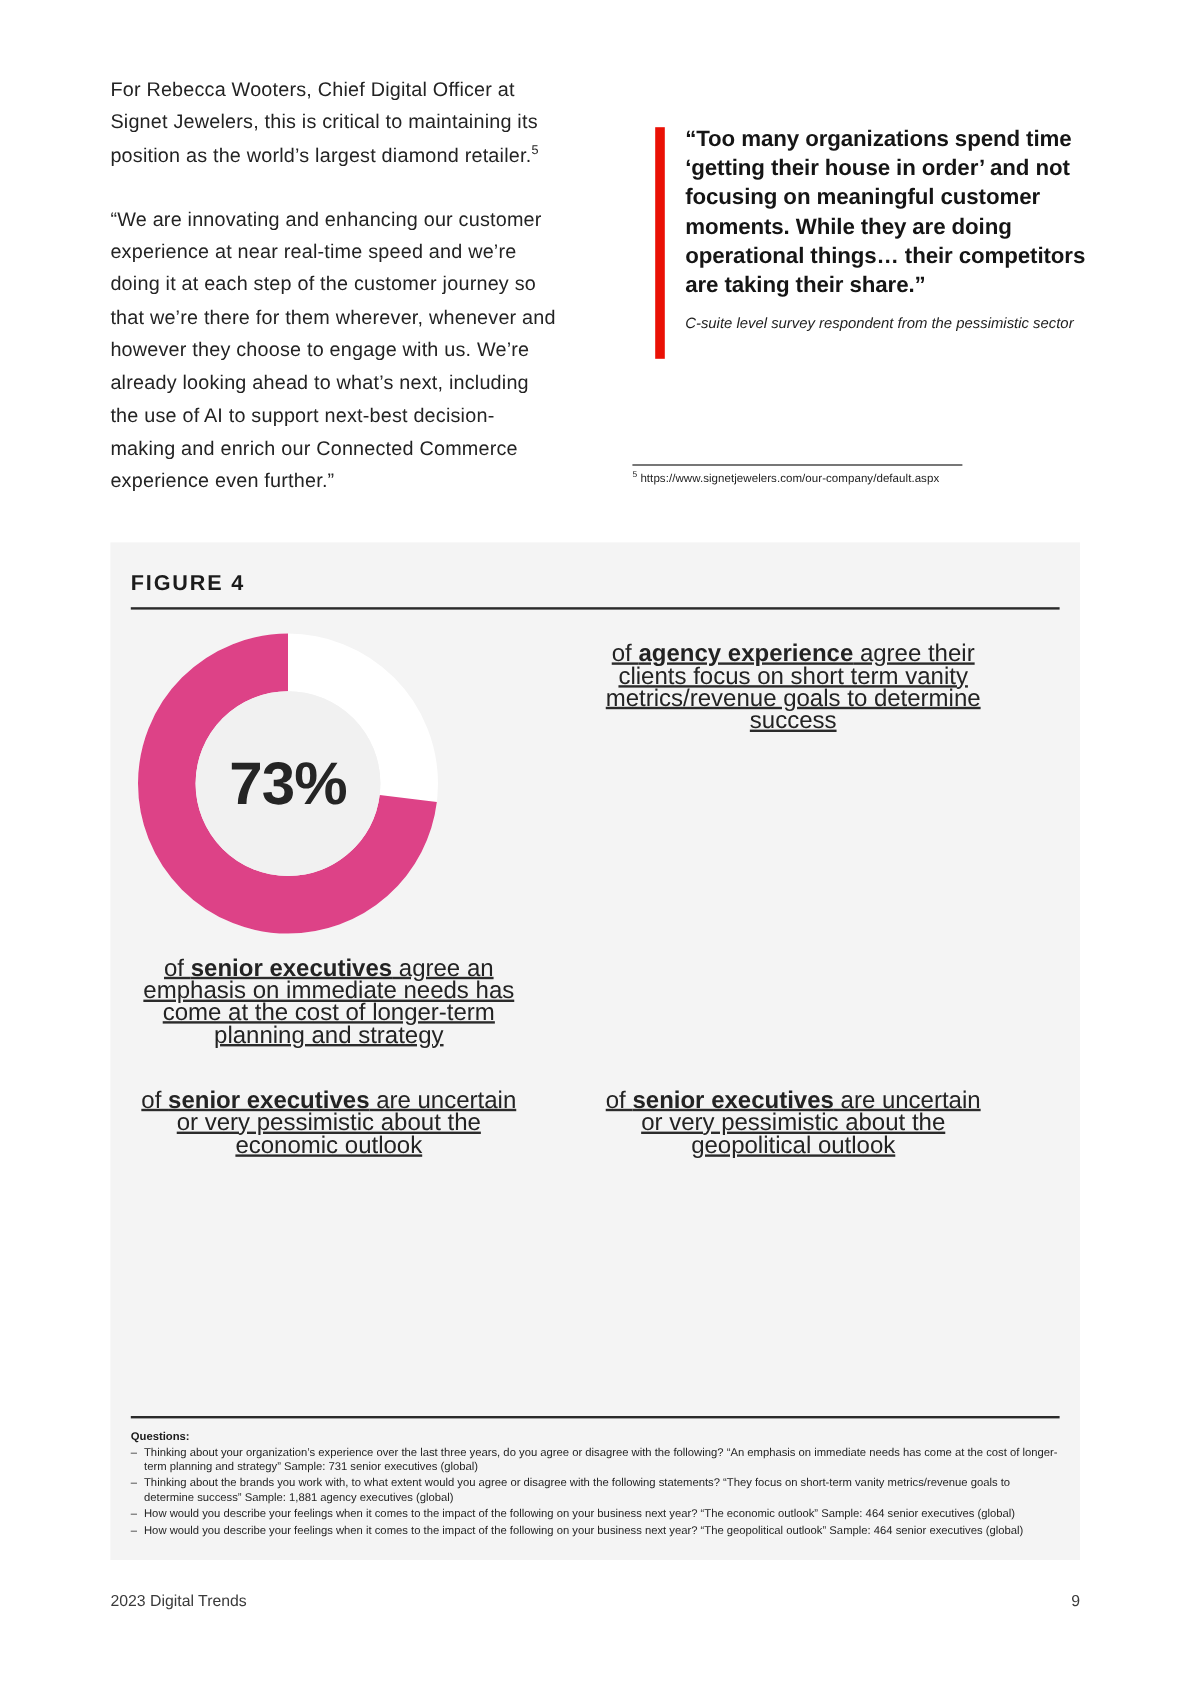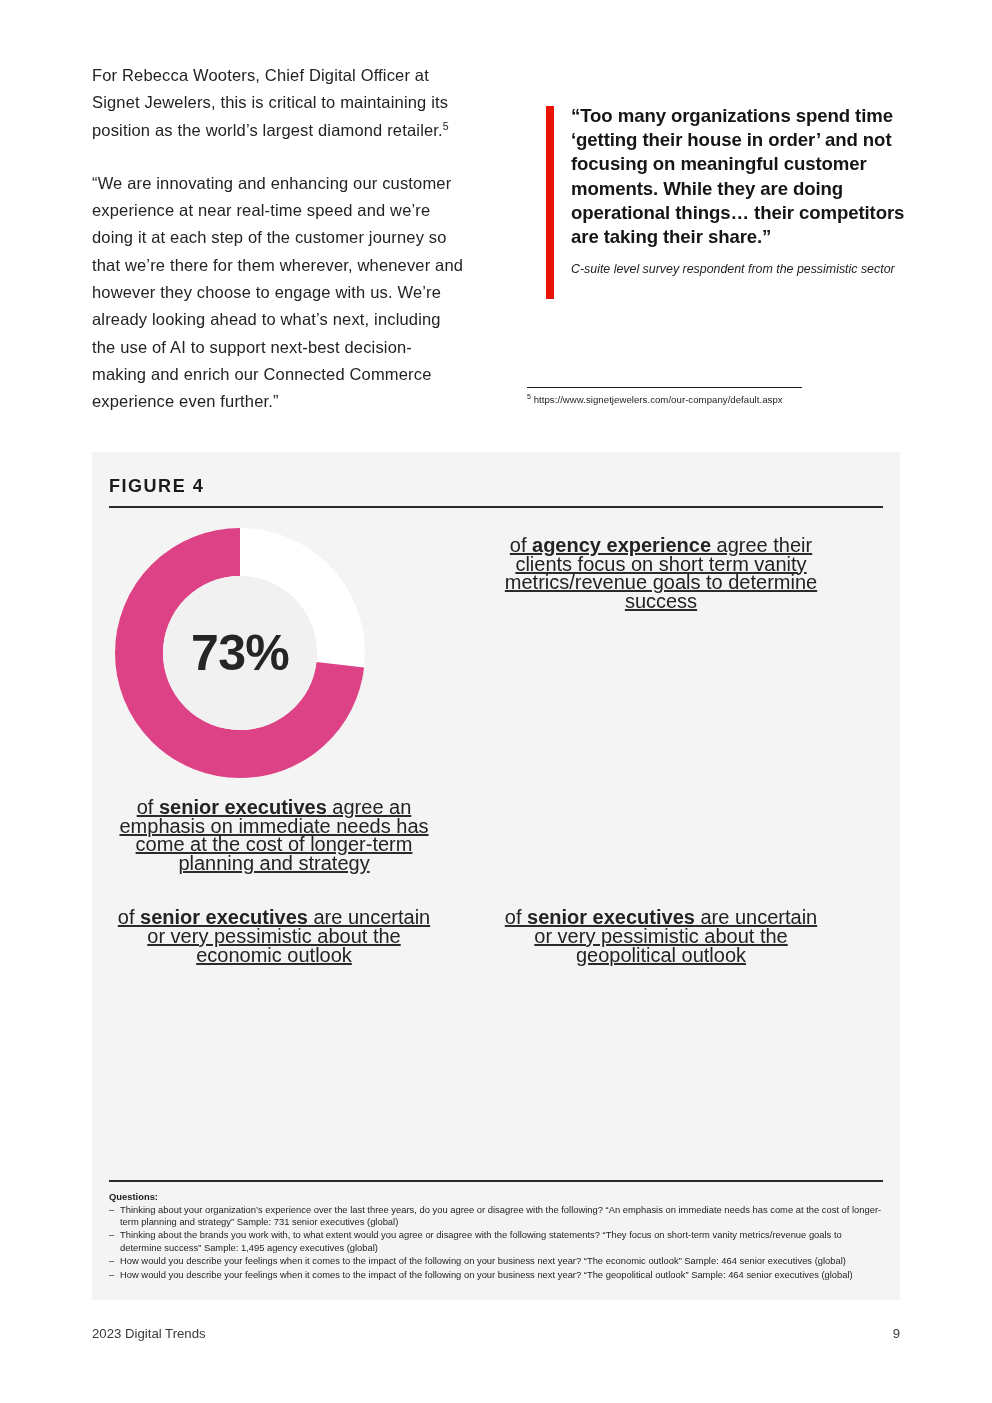--- a/index.html
+++ b/index.html
@@ -297,21 +297,21 @@
 
     <div class="questions">
       <div class="questions-rule"></div>
       <div class="questions-title">Questions:</div>
       <div class="q-item">
           <span class="q-dash">–</span>
           <span class="q-text">Thinking about your organization’s experience over the last three years, do you agree or disagree with the following? “An emphasis on immediate needs has come at the cost of longer-term planning and strategy” Sample: 731 senior executives (global)</span>
         </div>
       <div class="q-item">
           <span class="q-dash">–</span>
-          <span class="q-text">Thinking about the brands you work with, to what extent would you agree or disagree with the following statements? “They focus on short-term vanity metrics/revenue goals to determine success” Sample: 1,495 agency executives (global)</span>
+          <span class="q-text">Thinking about the brands you work with, to what extent would you agree or disagree with the following statements? “They focus on short-term vanity metrics/revenue goals to determine success” Sample: 1,881 agency executives (global)</span>
         </div>
       <div class="q-item">
           <span class="q-dash">–</span>
           <span class="q-text">How would you describe your feelings when it comes to the impact of the following on your business next year? “The economic outlook” Sample: 464 senior executives (global)</span>
         </div>
       <div class="q-item">
           <span class="q-dash">–</span>
           <span class="q-text">How would you describe your feelings when it comes to the impact of the following on your business next year? “The geopolitical outlook” Sample: 464 senior executives (global)</span>
         </div>
     </div>

